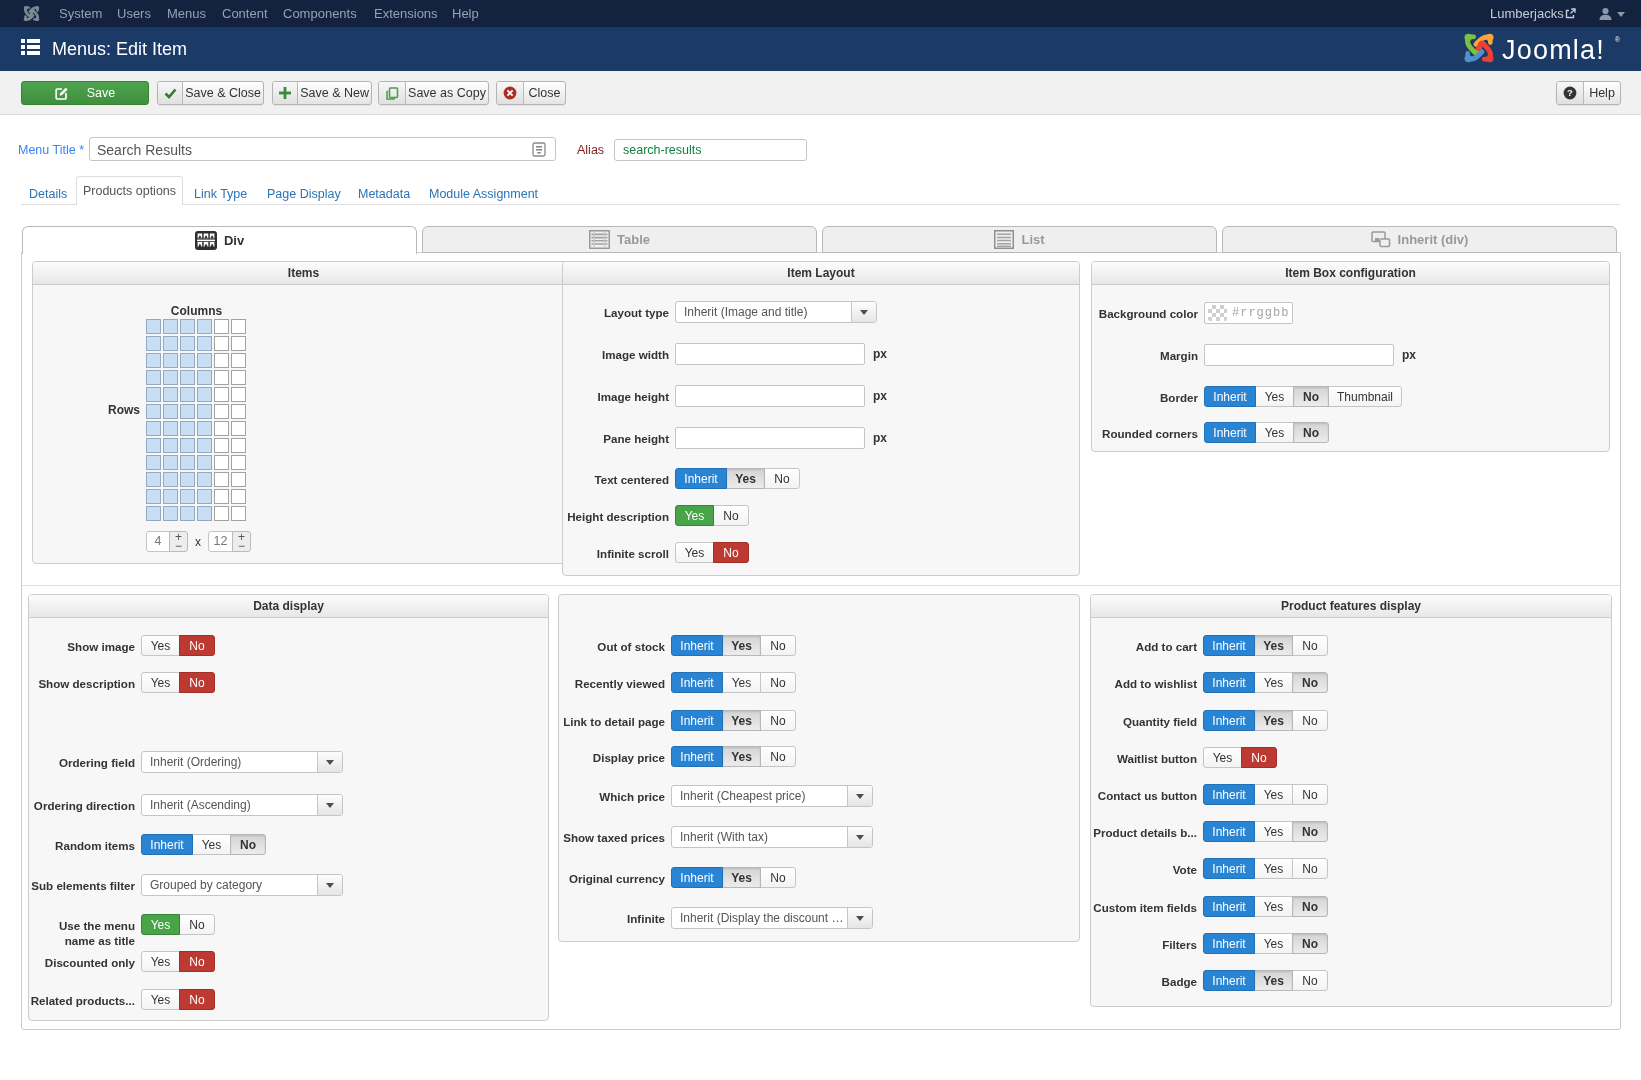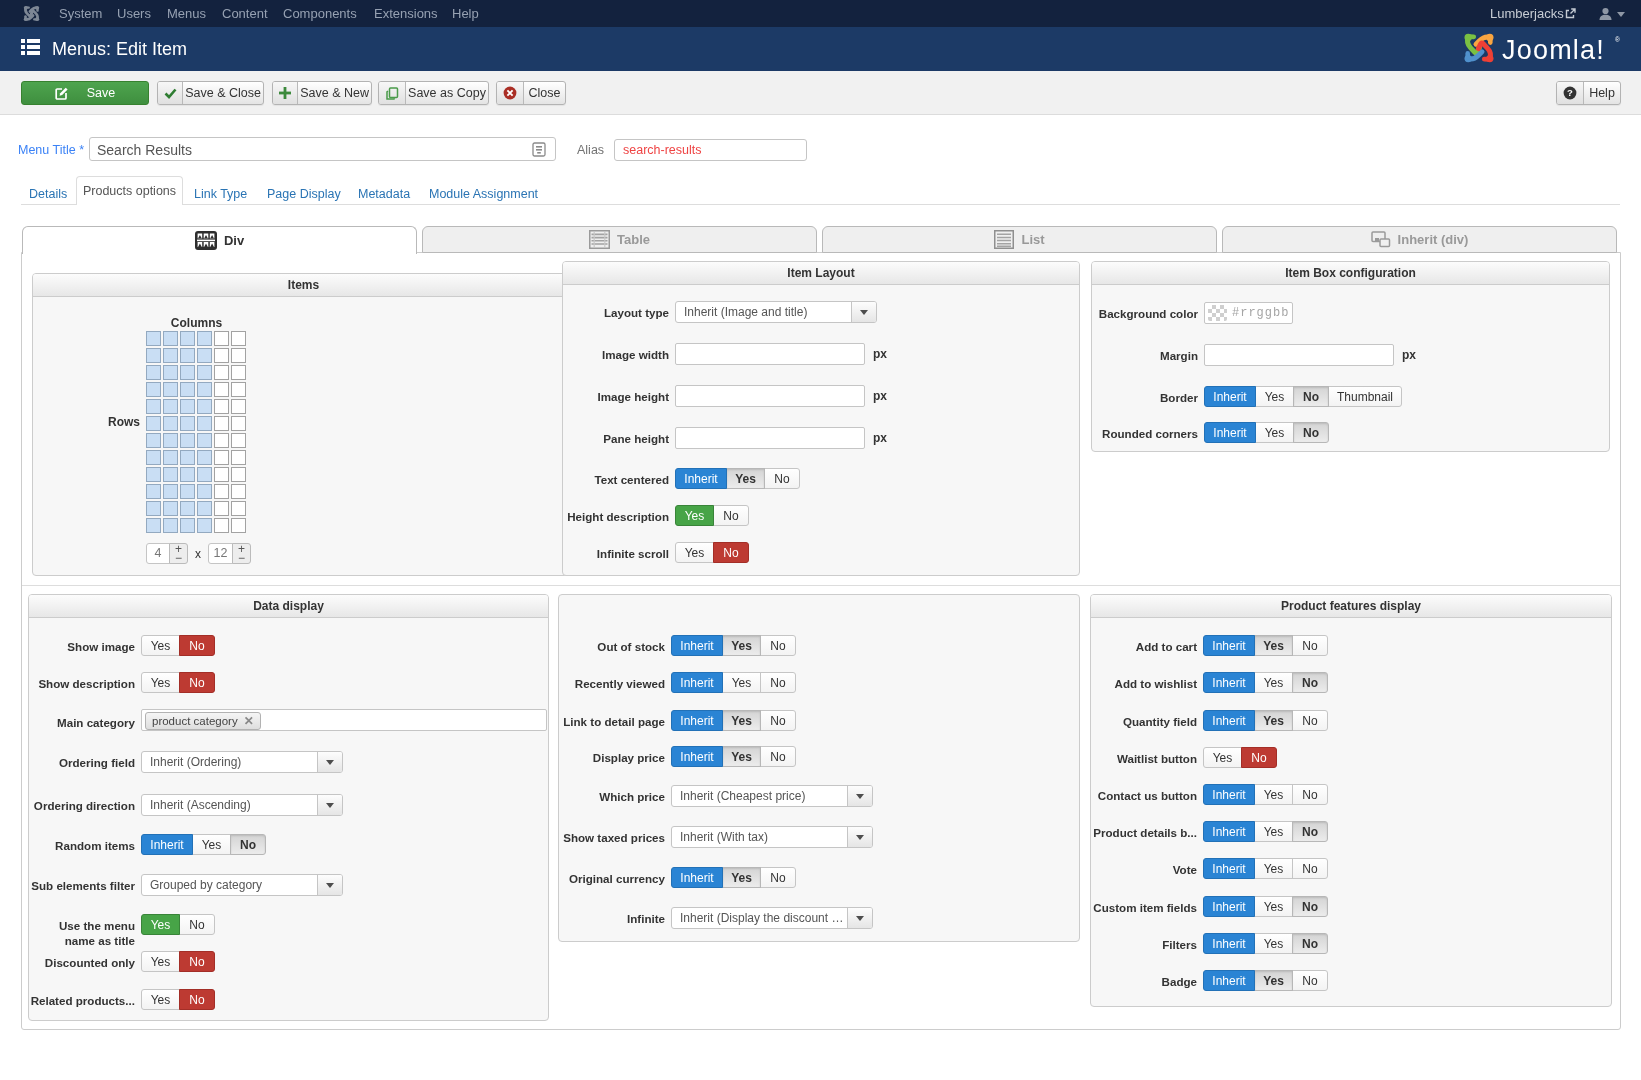--- a/index.html
+++ b/index.html
@@ -169,23 +169,23 @@
 </div>
 <span class="abs" style="left:18px;top:143px;font-size:12.5px;color:#3b82f6">Menu Title *</span>
 <span class="abs" style="left:89px;top:137px;width:467px;height:24px;border:1px solid #c5c5c5;border-radius:3px;background:#fff;box-sizing:border-box"></span>
 <span class="abs" style="left:97px;top:142px;font-size:14px;color:#555">Search Results</span>
 <span class="abs" style="left:532px;top:142px"><svg width="14" height="15" viewBox="0 0 14 15">
       <rect x="1" y="1" width="12" height="13" rx="1.5" fill="none" stroke="#8a8a8a" stroke-width="1.3"></rect>
       <rect x="4" y="4" width="6" height="1.6" fill="#8a8a8a"></rect>
       <rect x="4" y="7" width="6" height="1.6" fill="#8a8a8a"></rect>
       <rect x="5.2" y="10" width="3.6" height="1.6" fill="#8a8a8a"></rect>
     </svg></span>
-<span class="abs" style="left:577px;top:143px;font-size:12.5px;color:#737373">Alias</span>
+<span class="abs" style="left:577px;top:143px;font-size:12.5px;color:#7f1d1d">Alias</span>
 <span class="abs" style="left:614px;top:139px;width:193px;height:22px;border:1px solid #c5c5c5;border-radius:3px;background:#fff;box-sizing:border-box"></span>
-<span class="abs" style="left:623px;top:143px;font-size:12.5px;color:#ef4444">search-results</span>
+<span class="abs" style="left:623px;top:143px;font-size:12.5px;color:#15803d">search-results</span>
 <div class="abs" style="left:21px;top:204px;width:1599px;height:1px;background:#ddd"></div>
 <div class="abs" style="left:76px;top:176px;width:107px;height:29px;background:#fff;border:1px solid #ddd;border-bottom:none;border-radius:4px 4px 0 0;box-sizing:border-box;text-align:center;line-height:28px;font-size:12.5px;color:#555;z-index:2">Products options</div>
 <span class="navlink" style="left:29px">Details</span>
 <span class="navlink" style="left:194px">Link Type</span>
 <span class="navlink" style="left:267px">Page Display</span>
 <span class="navlink" style="left:358px">Metadata</span>
 <span class="navlink" style="left:429px">Module Assignment</span>
 <div class="abs" style="left:21px;top:252px;width:1600px;height:778px;border:1px solid #ccc;border-radius:0 0 3px 3px;background:#fff;box-sizing:border-box"></div>
 <div class="abs" style="left:22px;top:585px;width:1598px;height:1px;background:#ddd"></div>
 <div class="subtab active" style="left:22px">
@@ -235,21 +235,21 @@
     <span>List</span>
   </div>
 <div class="subtab" style="left:1222px">
     <svg width="20" height="17" viewBox="0 0 20 17">
       <rect x="1" y="1" width="13" height="9.5" rx="1" fill="none" stroke="#9a9a9a" stroke-width="1.5"></rect>
       <rect x="9" y="8" width="9.5" height="7.5" rx="1" fill="#f0f0f0" stroke="#9a9a9a" stroke-width="1.5"></rect>
       <rect x="4" y="7" width="4" height="3.5" fill="#9a9a9a"></rect>
     </svg>
     <span>Inherit (div)</span>
   </div>
-<div class="panel" style="left:32px;top:273px;width:543px;height:303px">
+<div class="panel" style="left:32px;top:261px;width:543px;height:303px">
     <div class="phead">Items</div>
     <div class="abs" style="left:0;top:42px;width:327px;text-align:center;font-weight:bold;color:#333">Columns</div>
     <div class="abs" style="left:113px;top:57px;width:102px;height:205px">
       <span class="cell on" style="left:0px;top:0px"></span>
       <span class="cell on" style="left:17px;top:0px"></span>
       <span class="cell on" style="left:34px;top:0px"></span>
       <span class="cell on" style="left:51px;top:0px"></span>
       <span class="cell" style="left:68px;top:0px"></span>
       <span class="cell" style="left:85px;top:0px"></span>
       <span class="cell on" style="left:0px;top:17px"></span>
@@ -450,26 +450,20 @@
     </div>
     <div class="frow" style="top:77px">
       <span class="flabel" style="top:4px">Show description</span>
       <span class="fctl">
         <span class="bg">
           <span class="bt bfirst" style="width:39px">Yes</span>
           <span class="bt blast on-red" style="width:36px">No</span>
         </span>
       </span>
     </div>
-    <div class="frow" style="top:114px">
-      <span class="flabel" style="top:6px">Main category</span>
-      <span class="fctl">
-        <span class="ti" style="width:404px;height:20px"><span class="tag">product category <span style="margin-left:6px;color:#888;font-size:12px;font-weight:bold">✕</span></span></span>
-      </span>
-    </div>
     <div class="frow" style="top:156px">
       <span class="flabel" style="top:4px">Ordering field</span>
       <span class="fctl">
         <span class="sel" style="width:200px">
           <span class="seltxt">Inherit (Ordering)</span>
           <span class="selarr">
             <span class="tri"></span>
           </span>
         </span>
       </span>

